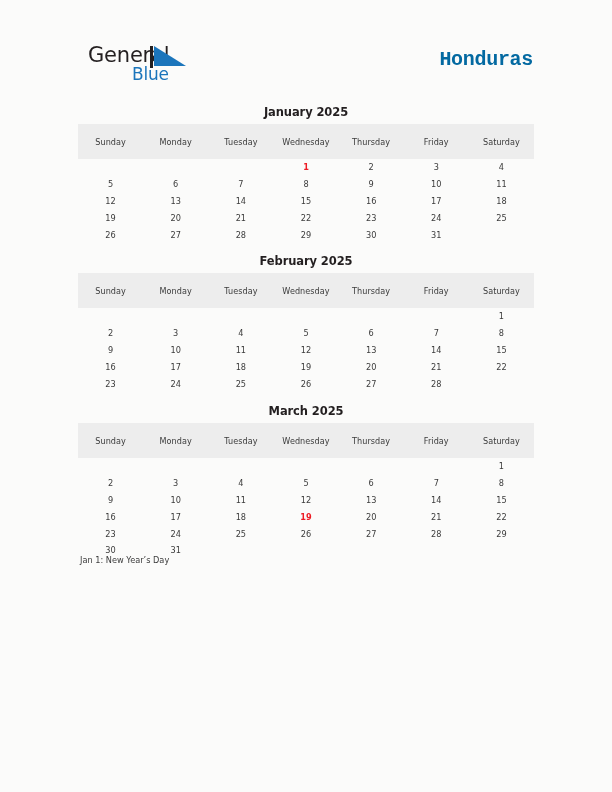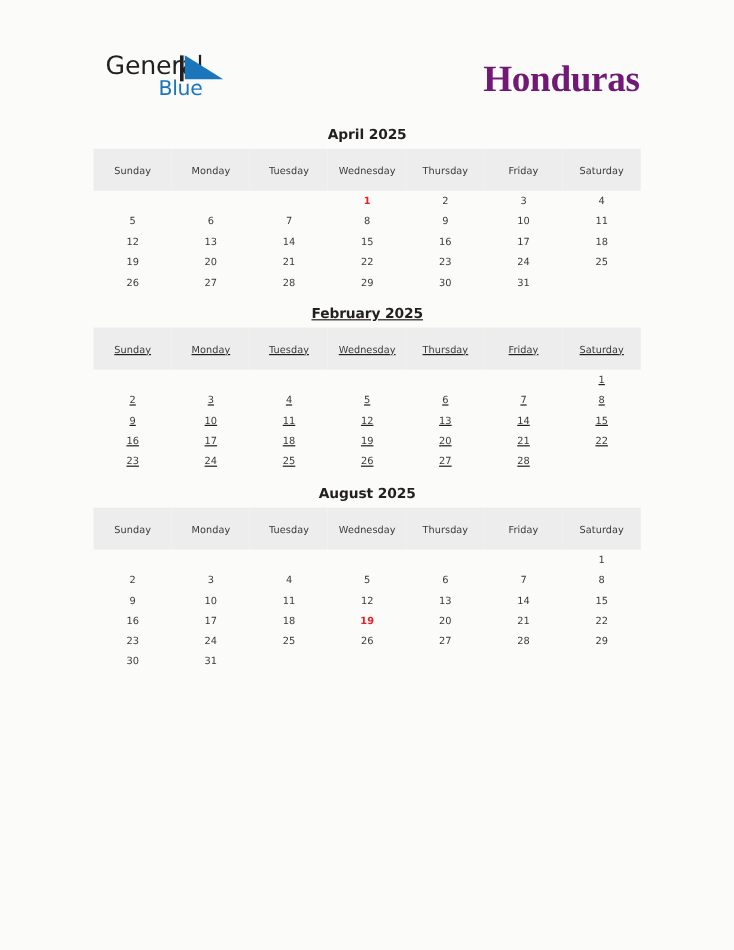--- a/index.html
+++ b/index.html
@@ -59,35 +59,35 @@
     left: 62px;
     top: 1px;
     width: 40px;
     height: 22px;
   }
 
   .country-title {
     position: absolute;
     right: 79px;
     top: 8px;
-    font-size: 31px;
+    font-size: 20px;
     font-weight: bold;
-    color: #701a75;
+    color: #0369a1;
     letter-spacing: -0.3px;
-    font-family: Liberation Serif, serif;
+    font-family: Liberation Mono, monospace;
   }
 
   
   .month-block {
     position: absolute;
     left: 78px;
     width: 456px;
   }
   #month-0 { top: 105px; }
-  #month-1 { top: 254px; text-decoration: underline; }
+  #month-1 { top: 254px; }
   #month-2 { top: 404px; }
 
   .month-title {
     text-align: center;
     font-size: 11.5px;
     font-weight: bold;
     color: #231f20;
     margin-bottom: 5px;
     letter-spacing: -0.1px;
   }
@@ -152,21 +152,21 @@
         <polygon points="4,0 36,20 4,20" fill="#1b75bb"></polygon>
       </svg>
     </span>
     <span class="logo-blue">Blue</span>
   </div>
 
   <div class="country-title">Honduras</div>
 </div>
 
 <div class="month-block" id="month-0">
-  <div class="month-title">April 2025</div>
+  <div class="month-title">January 2025</div>
   <table class="cal">
     <thead>
       <tr>
           <th>Sunday</th>
           <th>Monday</th>
           <th>Tuesday</th>
           <th>Wednesday</th>
           <th>Thursday</th>
           <th>Friday</th>
           <th>Saturday</th>
@@ -280,21 +280,21 @@
           <td>26</td>
           <td>27</td>
           <td>28</td>
           <td></td>
         </tr>
       </tbody>
   </table>
 </div>
 
 <div class="month-block" id="month-2">
-  <div class="month-title">August 2025</div>
+  <div class="month-title">March 2025</div>
   <table class="cal">
     <thead>
       <tr>
           <th>Sunday</th>
           <th>Monday</th>
           <th>Tuesday</th>
           <th>Wednesday</th>
           <th>Thursday</th>
           <th>Friday</th>
           <th>Saturday</th>
@@ -353,13 +353,14 @@
           <td></td>
           <td></td>
           <td></td>
           <td></td>
         </tr>
       </tbody>
   </table>
 </div>
 
 <div class="notes">
+  <div class="note-line">Jan 1: New Year’s Day</div>
 </div>
 
 </body></html>

